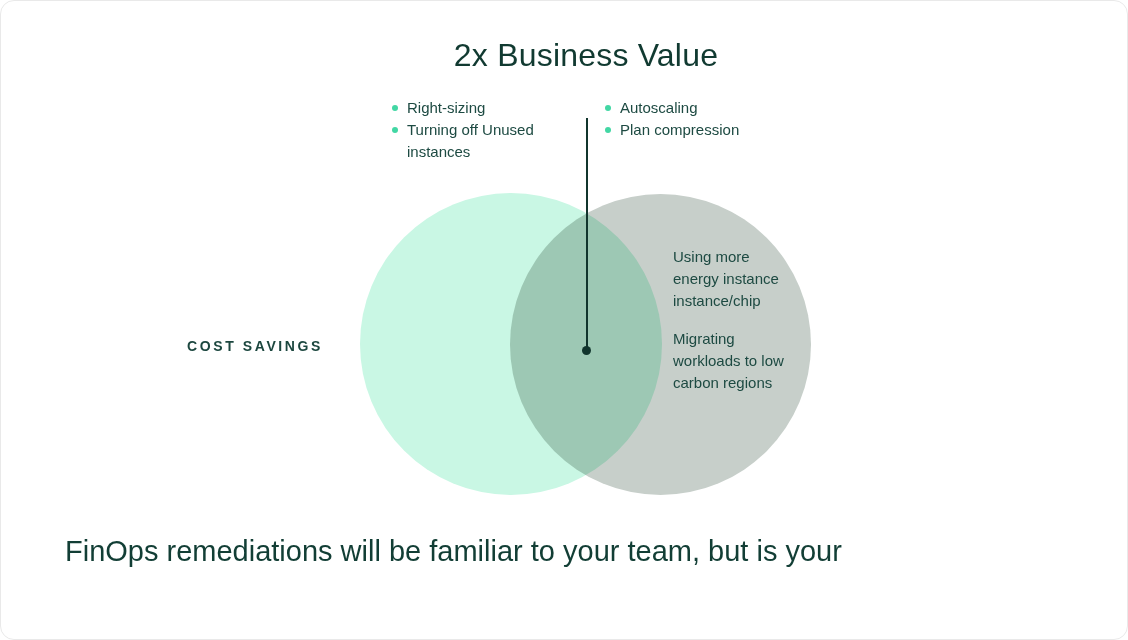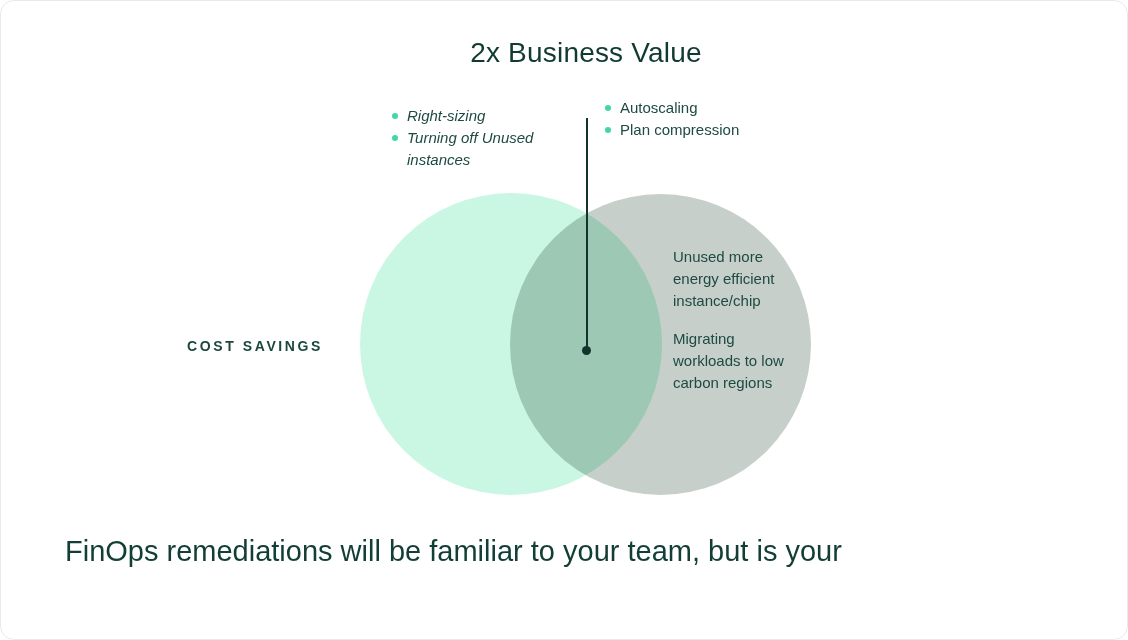--- a/index.html
+++ b/index.html
@@ -13,35 +13,35 @@
     border: 1px solid #e9e9e9;
     border-radius: 14px;
     overflow: hidden;
   }
 
   .title {
     position: absolute;
     top: 36px; left: 585px;
     transform: translateX(-50%);
     white-space: nowrap;
-    font-size: 28px;
+    font-size: 32px;
     font-weight: 500;
     letter-spacing: 0.2px;
     color: #113a31;
   }
 
   
   .toplist {
     position: absolute;
     list-style: none;
     font-size: 15px;
     line-height: 22px;
     color: #1d4a42;
   }
-  .toplist.left  { left: 391px; top: 104px; width: 160px; font-style: italic; }
+  .toplist.left  { left: 391px; top: 96px; width: 160px; }
   .toplist.right { left: 604px; top: 96px; width: 170px; }
   .toplist li { display: flex; align-items: flex-start; }
   .toplist .dot {
     flex: 0 0 auto;
     width: 6px; height: 6px;
     border-radius: 50%;
     background: #42d7a4;
     margin: 8px 9px 0 0;
   }
   .toplist .li-text { display: block; }
@@ -144,21 +144,21 @@
   </ul>
 
   <div class="circle circle-left"></div>
   <div class="circle circle-right"></div>
 
   <div class="vline"></div>
   <div class="vdot"></div>
 
 
   <div class="circle-text right-items">
-    <div class="item">Unused more energy efficient instance/chip</div>
+    <div class="item">Using more energy instance instance/chip</div>
     <div class="item">Migrating workloads to low carbon regions</div>
   </div>
 
   <div class="side-label cost">COST SAVINGS</div>
 
   <div class="caption">
     <div>FinOps remediations will be familiar to your team, but is your</div>
   </div>
 
 </div>

